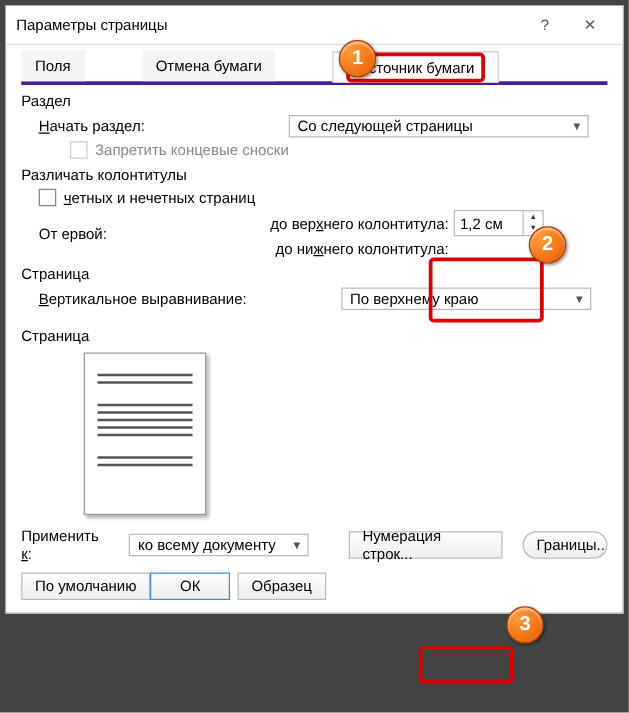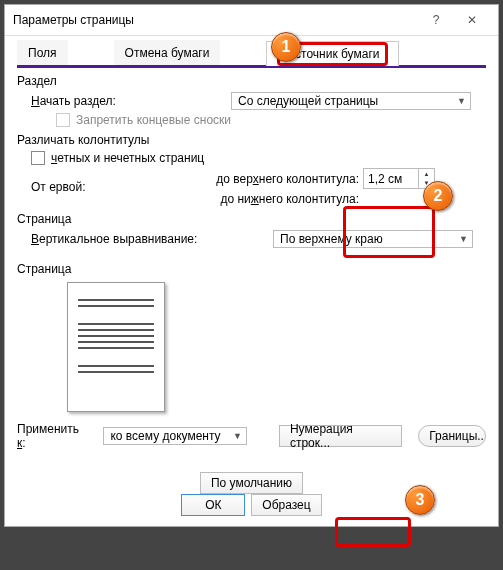--- a/index.html
+++ b/index.html
@@ -130,22 +130,21 @@
     font-size: 12px;
     display: inline-flex;
     align-items: center;
     cursor: default;
   }
   .btn.primary { border: 1px solid #3b8de0; }
   .footer {
     display: flex;
     justify-content: flex-start;
     align-items: center;
-    margin-top: 22px;
-    flex-direction: column;
+    margin-top: 8px;
   }
   .footer-right { display: flex; gap: 6px; }
   .badge {
     position: absolute;
     width: 30px; height: 30px;
     border-radius: 50%;
     background: radial-gradient(circle at 30% 30%, #ff9a3a, #e65b00);
     border: 1px solid #a63e00;
     box-shadow: 1px 1px 3px rgba(0,0,0,.5), inset 0 2px 2px rgba(255,255,255,.5);
     color: #fff;

